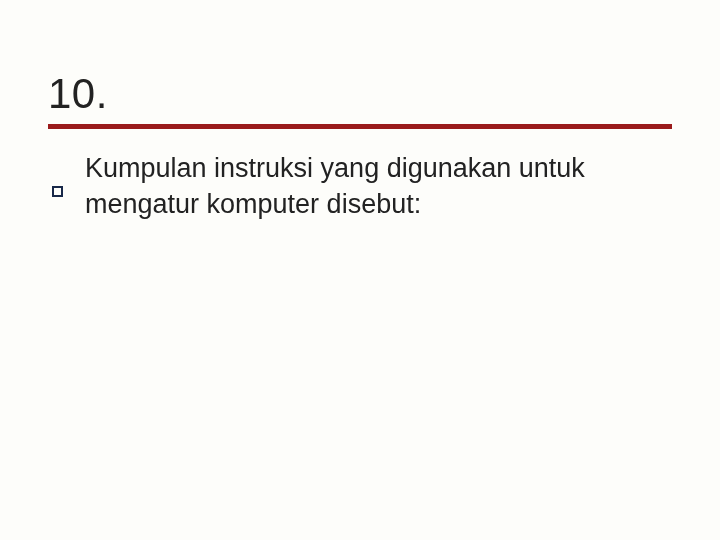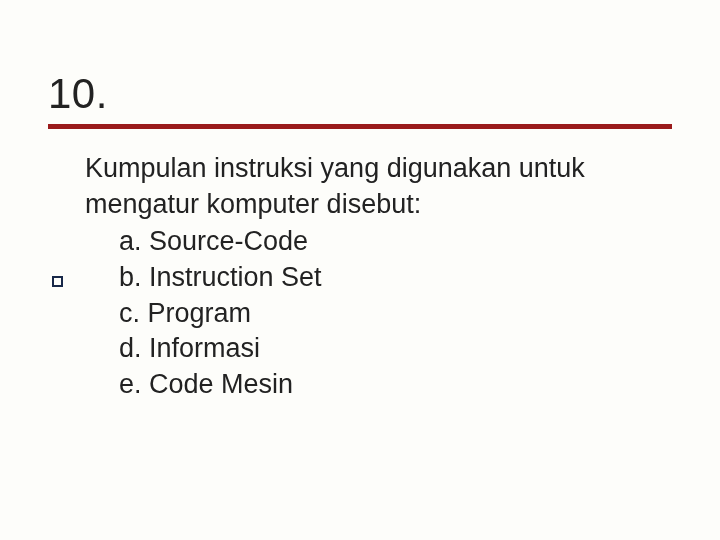--- a/index.html
+++ b/index.html
@@ -61,22 +61,15 @@
 </head>
 <body>
 
 <div class="slide">
   <h1 class="title">10.</h1>
   <div class="separator"></div>
   <div class="body">
     <div class="bullet"></div>
     <div class="content">
       <div class="question">Kumpulan instruksi yang digunakan untuk mengatur komputer disebut:</div>
-      <div class="options">
-        <div class="option">a. Source-Code</div>
-        <div class="option">b. Instruction Set</div>
-        <div class="option">c. Program</div>
-        <div class="option">d. Informasi</div>
-        <div class="option">e. Code Mesin</div>
-      </div>
     </div>
   </div>
 </div>
 
 </body></html>

